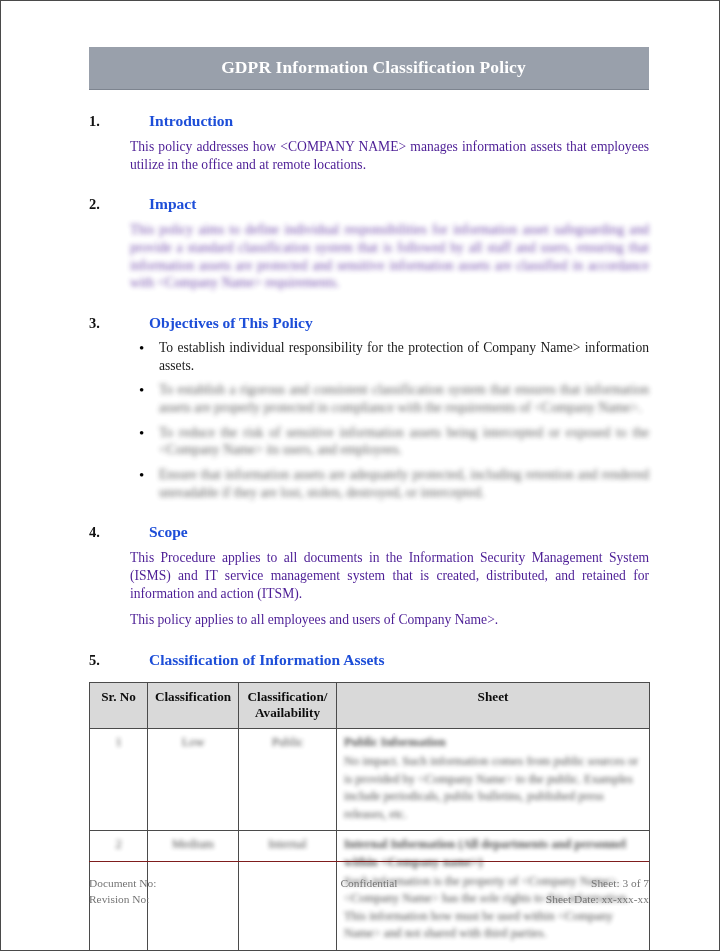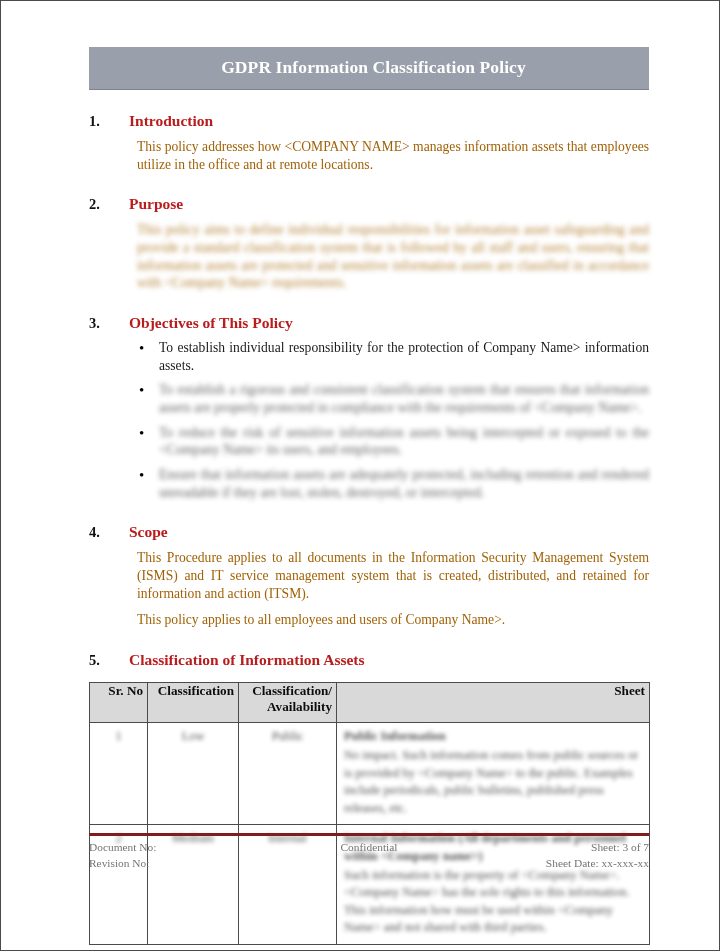--- a/index.html
+++ b/index.html
@@ -48,32 +48,33 @@
   .section-num {
     width: 40px;
     flex: 0 0 40px;
     font-weight: bold;
     font-size: 14.5px;
     color: #111111;
   }
   .section-title {
     font-weight: bold;
     font-size: 15.5px;
-    color: #b91c1c;
+    color: #1d4ed8;
+    margin-left: 20px;
   }
 
   
   .body-wrap {
     margin-left: 40px;
   }
   p.body {
-    margin: 9px 0 0 8px;
+    margin: 9px 0 0 1px;
     font-size: 13.6px;
     line-height: 1.30;
-    color: #a16207;
+    color: #4c1d95;
     text-align: justify;
   }
   p.body.first { margin-top: 8px; }
   p.body.nojust { text-align: left; font-family: Liberation Serif, serif; }
 
   
   .blurred {
     filter: blur(2.6px);
     color: #3a3a3a;
     opacity: 0.80;
@@ -120,22 +121,22 @@
   }
   table.class-table th,
   table.class-table td {
     border: 1px solid #4b4b4b;
     vertical-align: top;
   }
   table.class-table th {
     background: #d9d9d9;
     font-weight: bold;
     font-size: 13.2px;
-    text-align: right;
-    padding: 0 4px 7px 4px;
+    text-align: center;
+    padding: 6px 4px 7px 4px;
     line-height: 1.22;
     color: #0d0d0d;
   }
   table.class-table td {
     padding: 5px 7px 7px 7px;
     font-size: 12.4px;
     line-height: 1.42;
     color: #2a2a2a;
   }
   td.c-sr { text-align: center; }
@@ -145,24 +146,24 @@
   .imp-title {
     font-weight: bold;
     display: block;
     margin-bottom: 1px;
   }
 
   
   .footer {
     position: absolute;
     left: 88px;
-    top: 832px;
+    top: 860px;
     width: 560px;
-    border-top: 3px solid #7f1d1d;
-    padding-top: 3px;
+    border-top: 1px solid #7f1d1d;
+    padding-top: 13px;
     color: #747474;
     font-size: 11.4px;
     line-height: 1.42;
   }
   .footer-row {
     display: flex;
     justify-content: space-between;
     align-items: baseline;
   }
   .footer-left  { flex: 0 0 33%; text-align: left; }
@@ -181,21 +182,21 @@
     <div class="section">
       <span class="section-num">1.</span>
       <span class="section-title">Introduction</span>
     </div>
     <div class="body-wrap">
       <p class="body first">This policy addresses how &lt;COMPANY NAME&gt; manages information assets that employees utilize in the office and at remote locations.</p>
     </div>
 
     <div class="section">
       <span class="section-num">2.</span>
-      <span class="section-title">Purpose</span>
+      <span class="section-title">Impact</span>
     </div>
     <div class="body-wrap">
       <p class="body first blurred">This policy aims to define individual responsibilities for information asset safeguarding and provide a standard classification system that is followed by all staff and users, ensuring that information assets are protected and sensitive information assets are classified in accordance with &lt;Company Name&gt; requirements.</p>
     </div>
 
     <div class="section">
       <span class="section-num">3.</span>
       <span class="section-title">Objectives of This Policy</span>
     </div>
     <div class="body-wrap">

